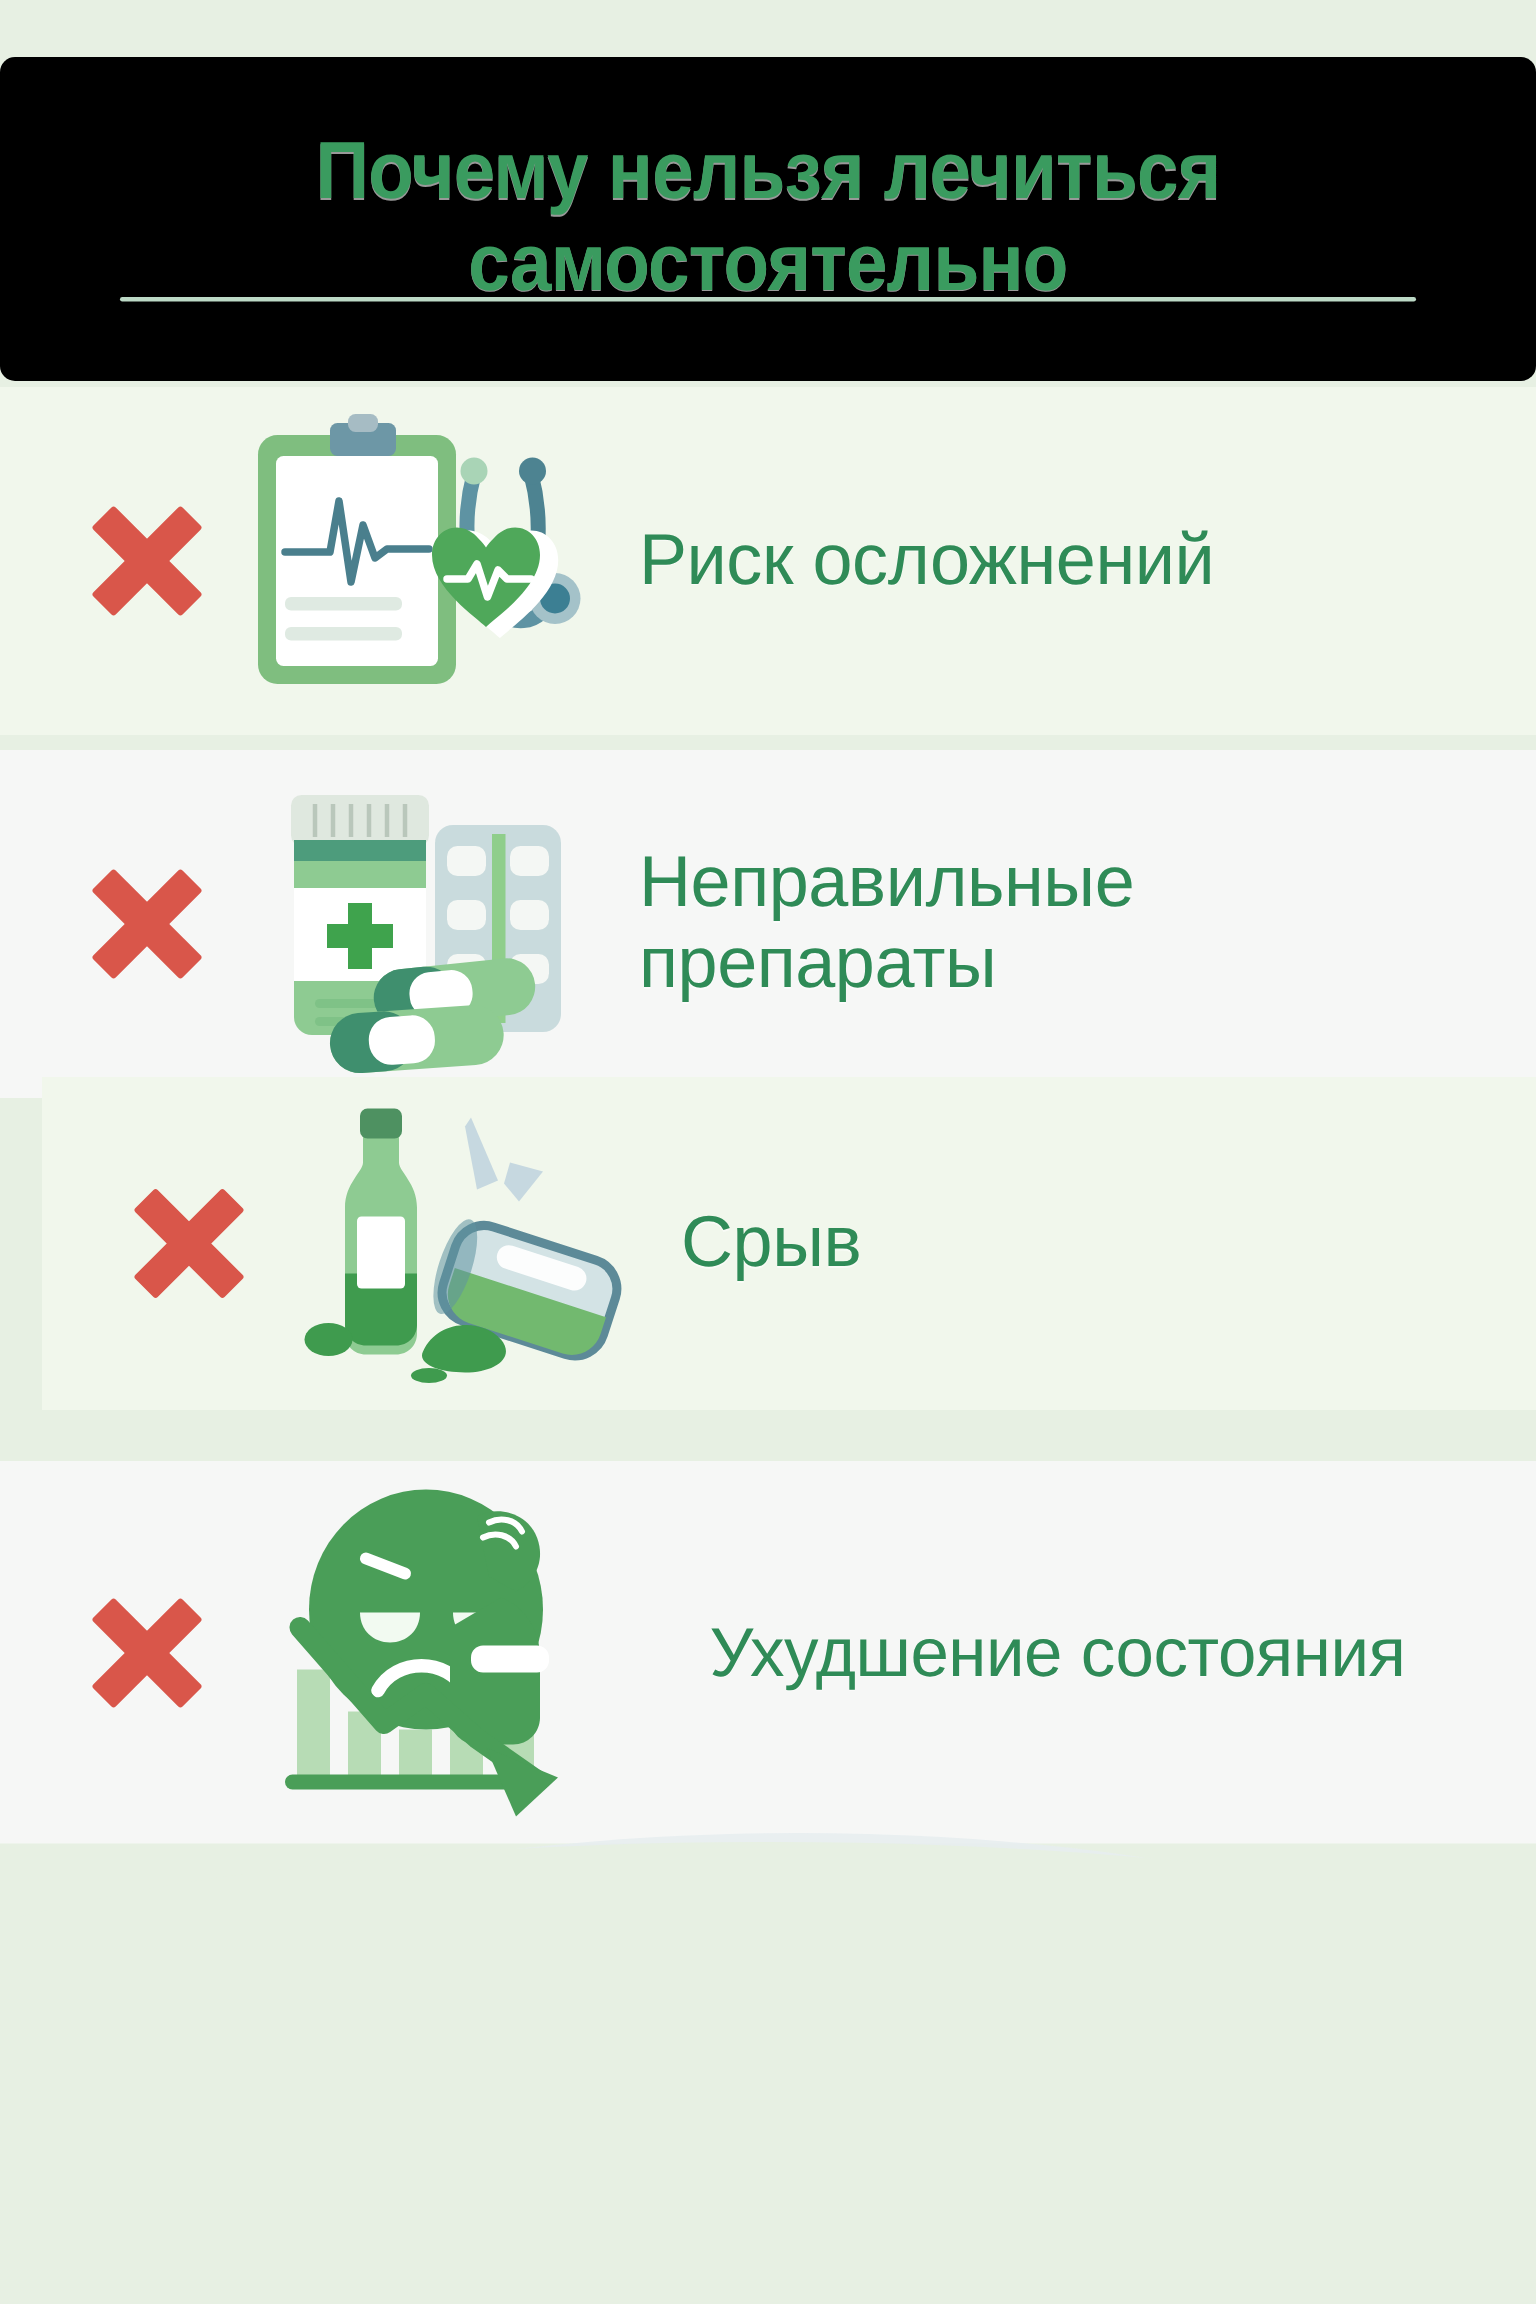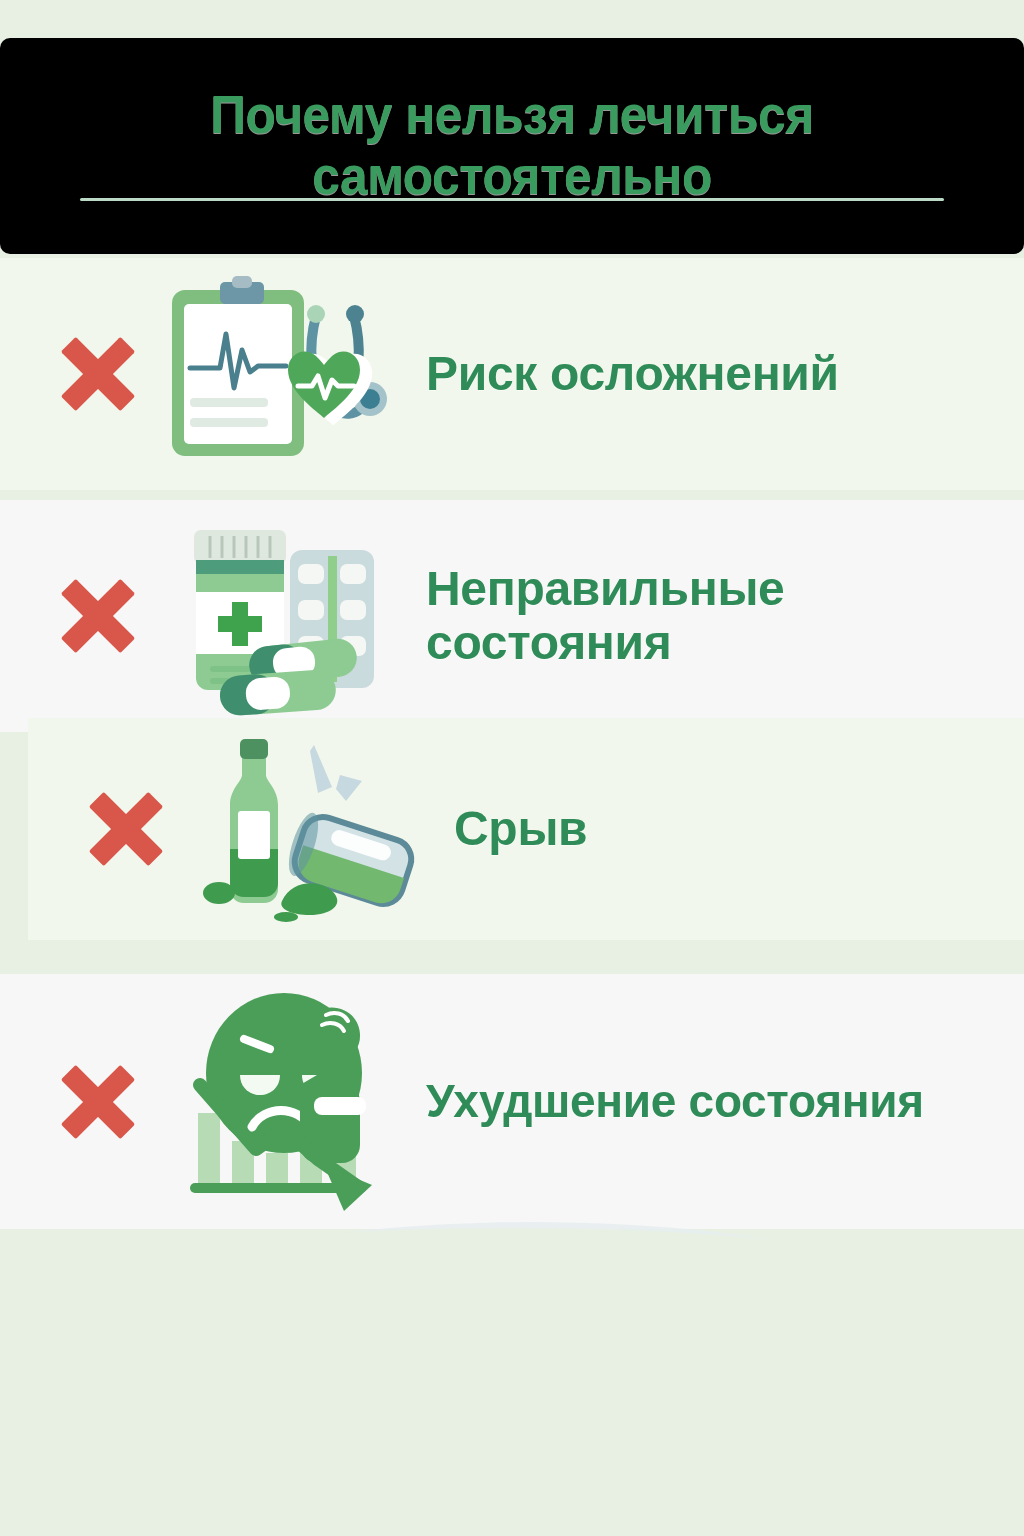--- a/index.html
+++ b/index.html
@@ -98,36 +98,36 @@
     flex:0 0 auto;
     width:240px;height:200px;
     display:flex;align-items:center;justify-content:center;
   }
   .illus svg{display:block;}
 
   .rowlabel{
     flex:1 1 auto;
     color:#2f8b57;
     font-family:"Liberation Sans Narrow","Liberation Sans",sans-serif;
-    font-weight:bold;
+    font-weight:normal;
     font-size:48px;
     line-height:1.12;
     padding-left:30px;
     padding-right:40px;
     letter-spacing:-0.3px;
     text-shadow:0 1px 0 rgba(255,255,255,.55);
     white-space:pre-line;
   }
   .rowlabel.wide{font-size:46px;}
 
   
   #row1{top:258px;height:232px;}
   #row2{top:500px;height:232px;}
   #row3{top:718px;height:222px;margin-left:28px;}
-  #row4{top:974px;height:255px;}
+  #row4{top:974px;height:255px;text-align:center;}
 </style>
 </head>
 <body>
 
 <div id="poster">
 
   <div class="header-card">
     <h1 class="title">Почему нельзя лечиться самостоятельно</h1>
   </div>
   <div class="divider"></div>
@@ -213,21 +213,21 @@
           <rect x="116" y="130" width="42" height="30" rx="14" fill="#ffffff"></rect>
         </g>
         <g transform="rotate(-4 130 178)">
           <rect x="62" y="156" width="116" height="40" rx="20" fill="#8ecb92"></rect>
           <rect x="62" y="156" width="56" height="40" rx="20" fill="#3f8f6e"></rect>
           <rect x="88" y="160" width="44" height="32" rx="15" fill="#ffffff"></rect>
         </g>
       </svg>
     </div>
     <div class="rowlabel">Неправильные
-состояния</div>
+препараты</div>
   </div>
 
   <div class="row alt-green" id="row3">
     <div class="xmark">
       <i class="a"></i>
         <i class="b"></i>
     </div>
     <div class="illus">
       <svg width="236" height="196" viewBox="0 0 236 196">
 

